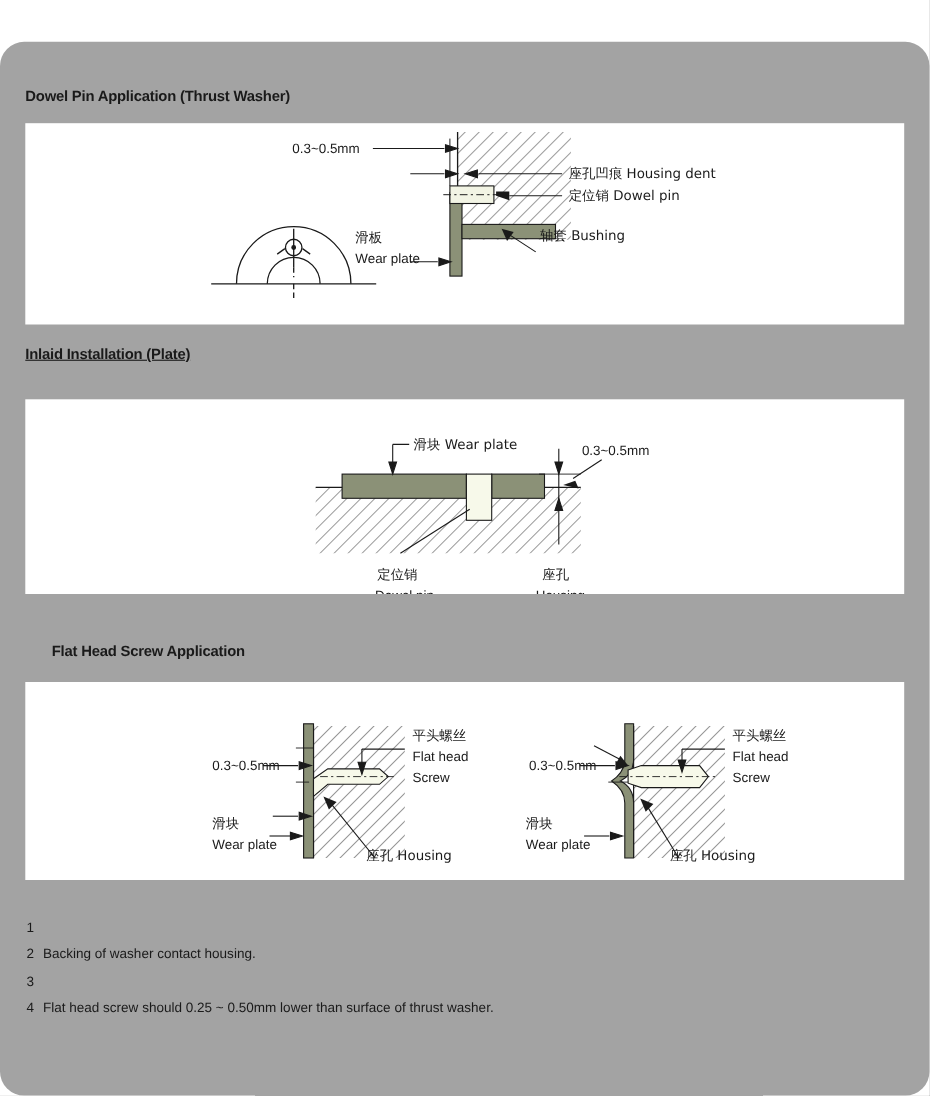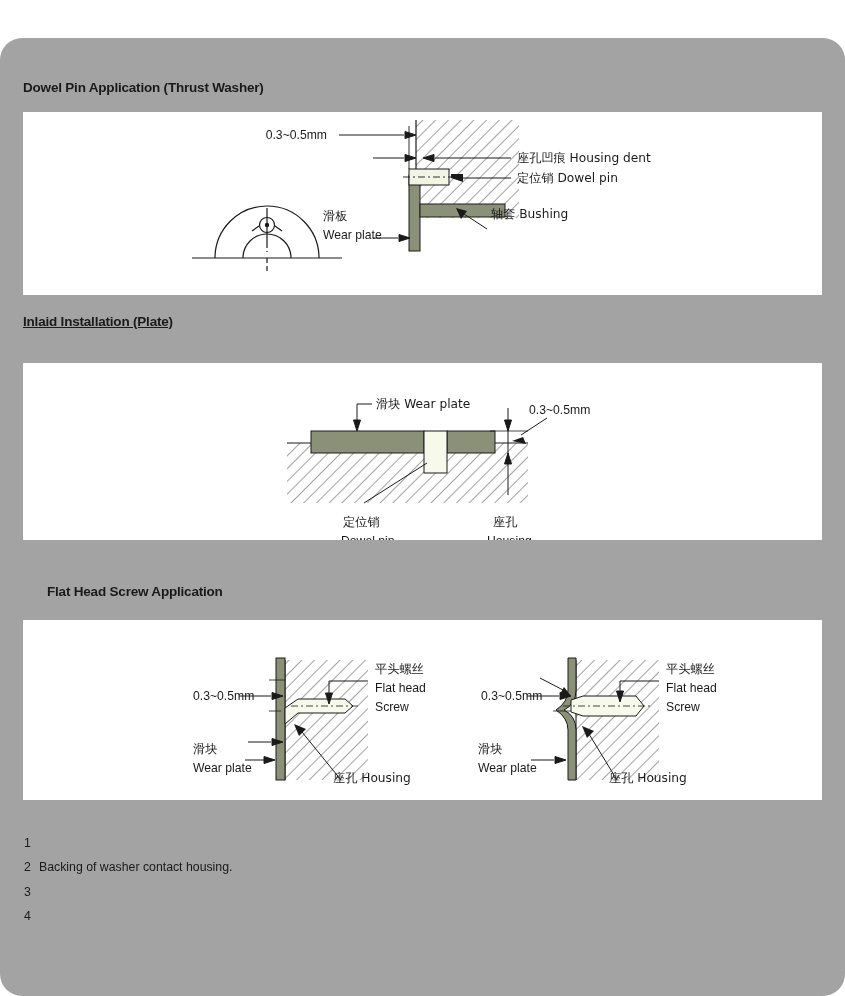--- a/index.html
+++ b/index.html
@@ -297,16 +297,17 @@
     </div>
     <div class="note-row">
       <span class="note-num">2</span>
       <span>Backing of washer contact housing.</span>
     </div>
     <div class="note-row">
       <span class="note-num">3</span>
     </div>
     <div class="note-row">
       <span class="note-num">4</span>
+      <span>Flat head screw should 0.25 ~ 0.50mm lower than surface of thrust washer.</span>
     </div>
   </div>
 
 </div>
 
 </body></html>

